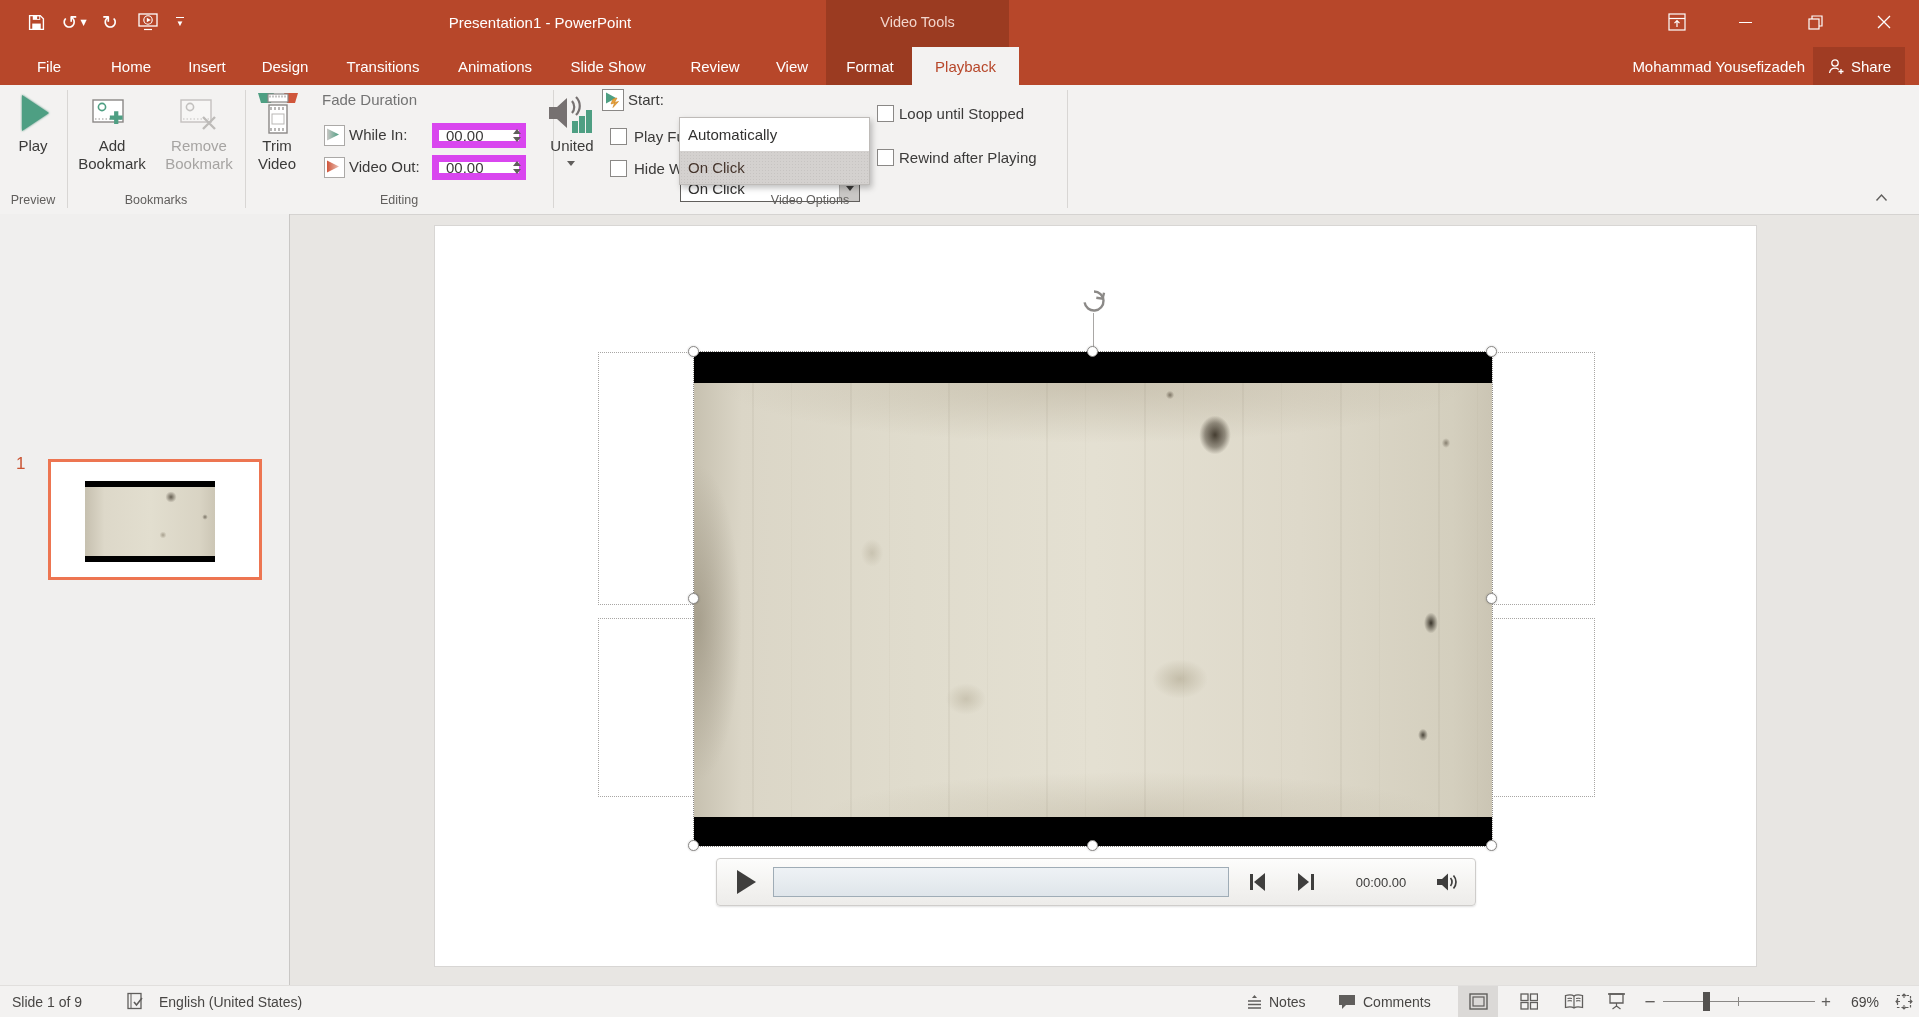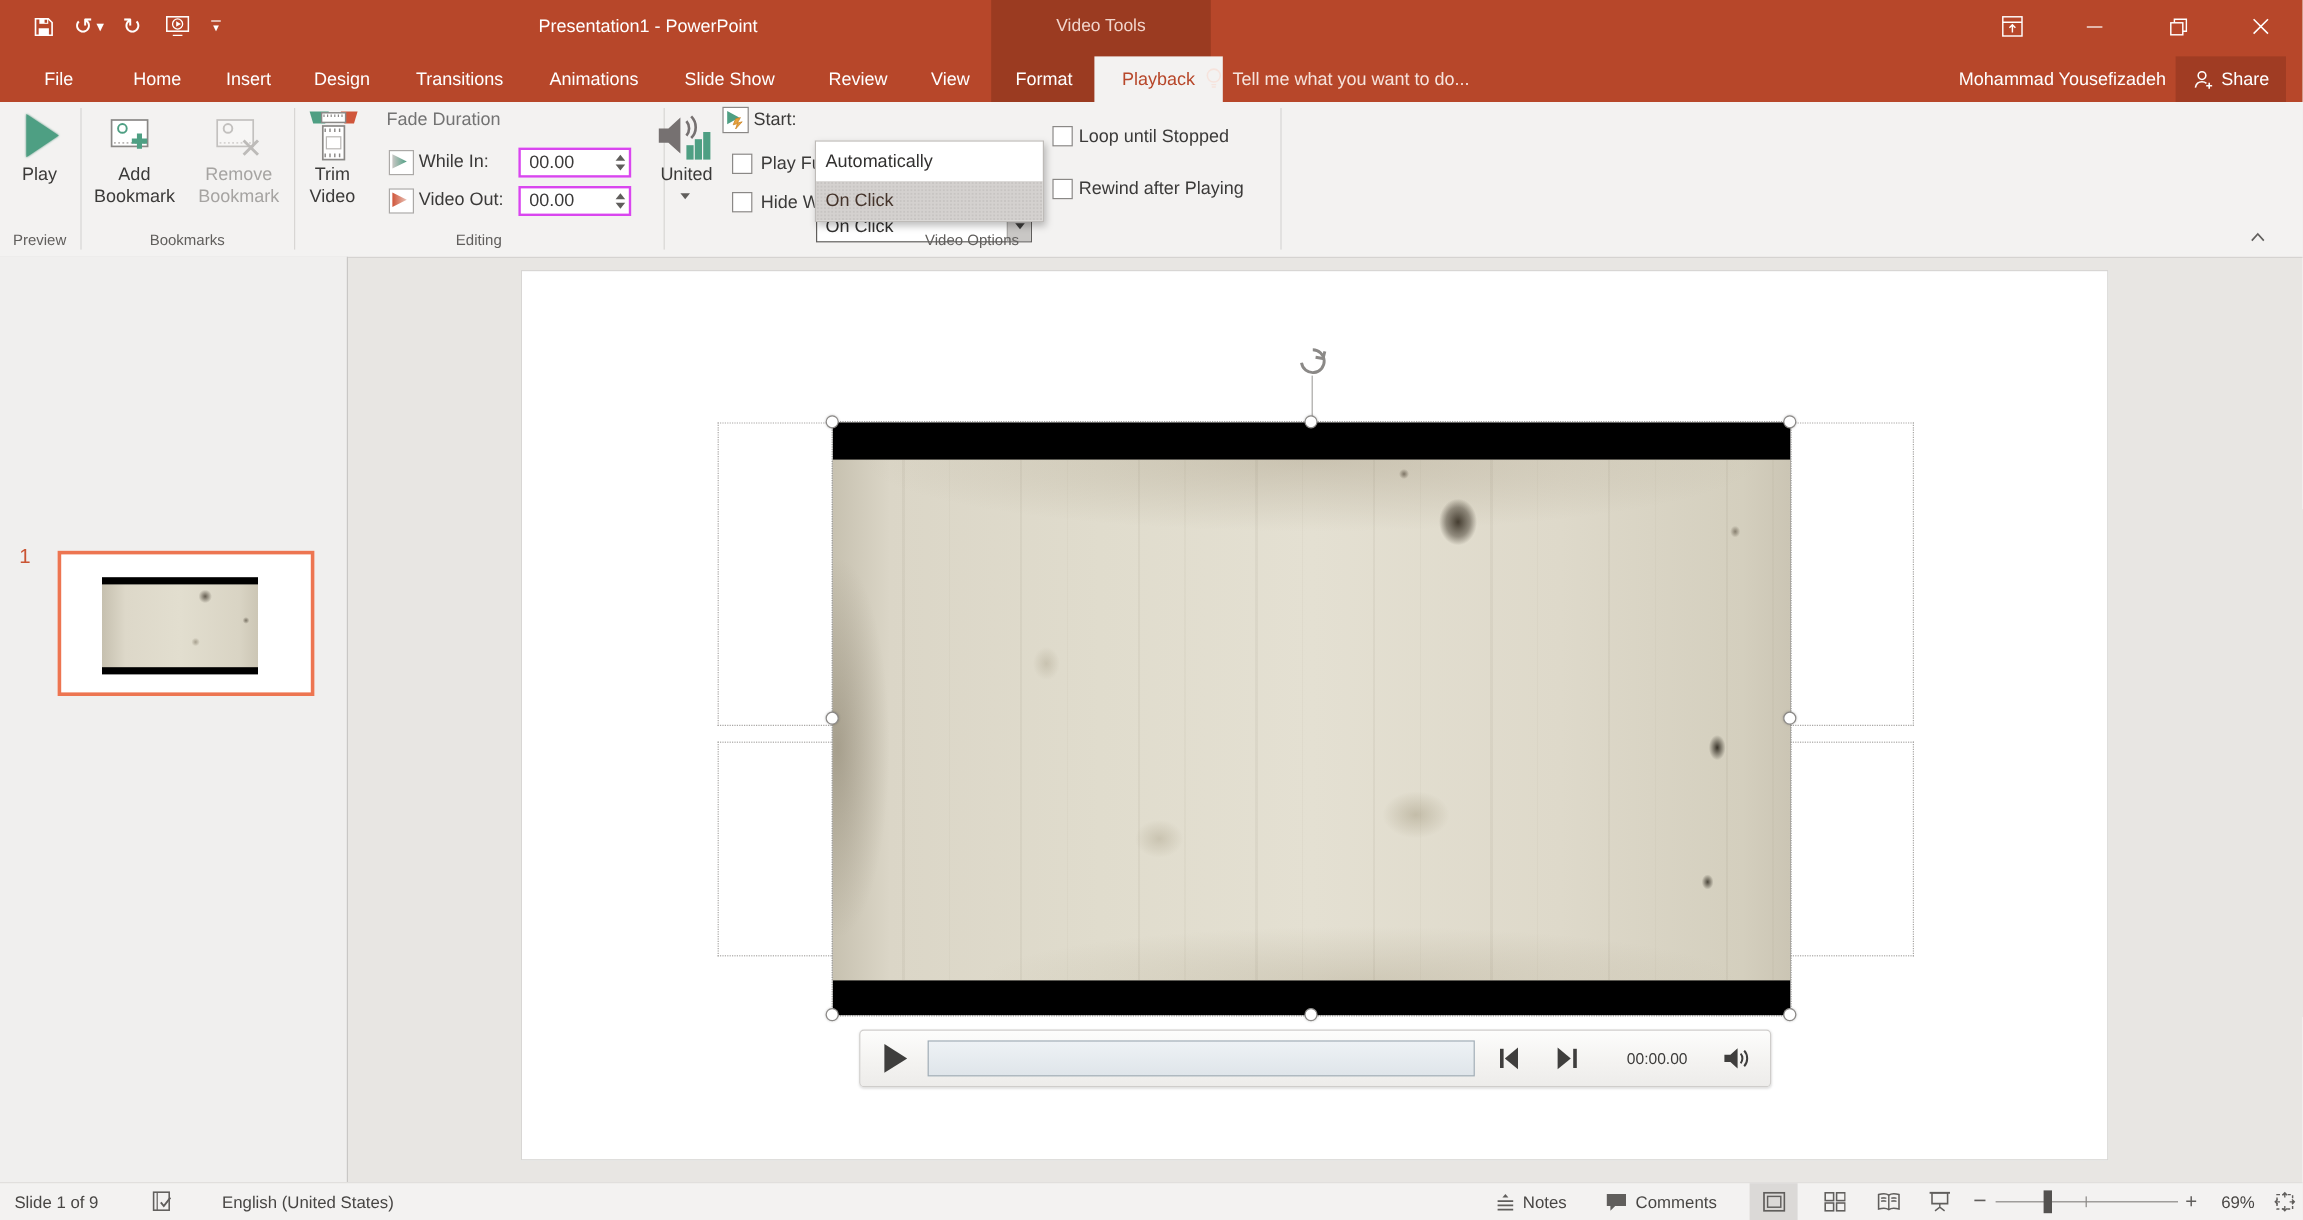--- a/index.html
+++ b/index.html
@@ -22,21 +22,21 @@
 
   
   #ribbon{left:0;top:85px;width:1919px;height:129px;background:#F3F2F1;border-bottom:1px solid #D5D3D1;}
   .vsep{position:absolute;top:5px;width:1px;height:118px;background:#D8D6D4;}
   .grp-label{position:absolute;top:108px;transform:translateX(-50%);font-size:12.5px;color:#605E5C;white-space:nowrap;}
   .btn-label{position:absolute;text-align:center;font-size:15px;color:#3B3A39;line-height:18px;}
   .btn-label.dis{color:#A6A4A2;}
   .cb{position:absolute;width:15px;height:15px;background:#fff;border:1px solid #8A8886;}
   .cb-label{position:absolute;font-size:15px;color:#3B3A39;white-space:nowrap;}
   .fadelabel{position:absolute;font-size:15px;color:#3B3A39;white-space:nowrap;}
-  .fadebox{position:absolute;width:94px;height:25px;background:#fff;border:2px solid #d946ef;font-size:15px;color:#3B3A39;padding:0 16px 0 7px;box-sizing:border-box;font-family:"Liberation Sans",sans-serif;}
+  .fadebox{position:absolute;width:94px;height:25px;background:#fff;border:7px solid #d946ef;font-size:15px;color:#3B3A39;padding:0 16px 0 7px;box-sizing:border-box;font-family:"Liberation Sans",sans-serif;}
   .spin{position:absolute;width:14px;height:25px;display:flex;flex-direction:column;align-items:center;justify-content:center;gap:3px;}
   .spin i{display:block;width:0;height:0;border-left:4px solid transparent;border-right:4px solid transparent;}
   .spin .up{border-bottom:5px solid #605E5C;}
   .spin .dn{border-top:5px solid #605E5C;}
 
   
   #start-combo{left:680px;top:89px;width:180px;height:28px;background:#fff;border:1px solid #605E5C;box-sizing:border-box;display:flex;align-items:center;}
   #start-combo .val{flex:1;padding-left:7px;font-size:15px;color:#323130;}
   #combo-arrow{width:19px;height:100%;background:#C9C7C5;border-left:1px solid #ABA9A7;display:flex;align-items:center;justify-content:center;}
   #combo-arrow i{width:0;height:0;border-left:4px solid transparent;border-right:4px solid transparent;border-top:5px solid #3B3A39;}
@@ -159,27 +159,20 @@
     <div class="abs tab" style="left:207px;">Insert</div>
     <div class="abs tab" style="left:285px;">Design</div>
     <div class="abs tab" style="left:383px;">Transitions</div>
     <div class="abs tab" style="left:495px;">Animations</div>
     <div class="abs tab" style="left:608px;">Slide Show</div>
     <div class="abs tab" style="left:715px;">Review</div>
     <div class="abs tab" style="left:792px;">View</div>
     <div class="abs tab" style="left:870px;">Format</div>
     <div class="abs tab" id="tab-playback" style="left:912px;width:95px;">Playback</div>
 
-    <div class="abs" id="tellme">
-      <svg width="15" height="20" viewBox="0 0 15 20">
-          <circle cx="7.5" cy="7" r="5.4" fill="none" stroke="#F6E3DC" stroke-width="1.3"></circle>
-          <path d="M5.5 14.5h4M5.8 16.5h3.4" stroke="#F6E3DC" stroke-width="1.2"></path>
-        </svg>
-      <span>Tell me what you want to do...</span>
-    </div>
 
     <div class="abs" id="username">Mohammad Yousefizadeh</div>
     <div class="abs" id="share-btn">
       <svg width="17" height="17" viewBox="0 0 17 17">
           <circle cx="8" cy="5" r="3.2" fill="none" stroke="#fff" stroke-width="1.3"></circle>
           <path d="M2.5 15c.6-3.2 2.8-4.8 5.5-4.8 1.4 0 2.7.4 3.7 1.2" fill="none" stroke="#fff" stroke-width="1.3"></path>
           <path d="M11.5 13.5h5M14 11v5" stroke="#fff" stroke-width="1.3"></path>
         </svg>
       <span>Share</span>
     </div>
@@ -373,21 +366,21 @@
 
   <div class="abs" id="statusbar">
     <div class="sb" style="left:12px;">Slide 1 of 9</div>
     <div class="sb" style="left:126px;">
       <svg width="19" height="19" viewBox="0 0 19 19">
           <rect x="2" y="1.5" width="13" height="15" fill="none" stroke="#605E5C" stroke-width="1.3"></rect>
           <path d="M5 1.5v15" stroke="#605E5C" stroke-width="1"></path>
           <path d="M8 10l2.5 3L16 6" fill="none" stroke="#605E5C" stroke-width="1.6"></path>
         </svg>
     </div>
-    <div class="sb" style="left:185px;text-align:right;">English (United States)</div>
+    <div class="sb" style="left:159px;text-align:right;">English (United States)</div>
 
     <div class="sb" style="left:1246px;gap:6px;">
       <svg width="17" height="16" viewBox="0 0 17 16">
           <path d="M8.5 1L11 4H6z" fill="#605E5C"></path>
           <path d="M2 7h13M2 10.5h13M2 14h13" stroke="#605E5C" stroke-width="1.4"></path>
         </svg>
       <span>Notes</span>
     </div>
     <div class="sb" style="left:1338px;gap:7px;">
       <svg width="18" height="17" viewBox="0 0 18 17">

